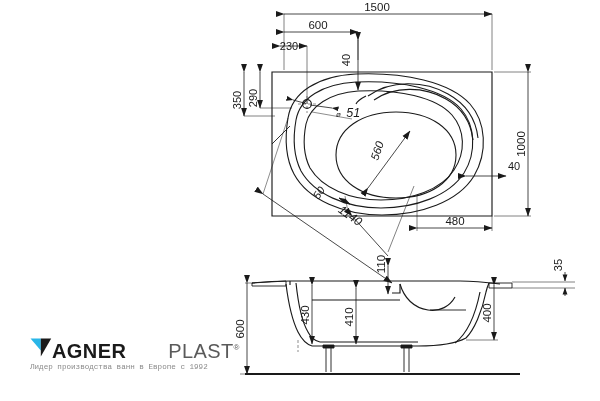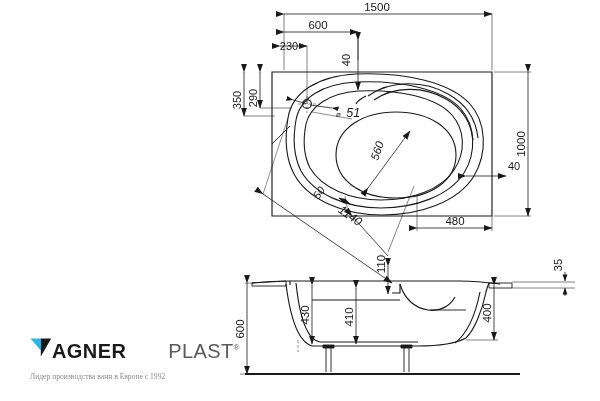--- a/index.html
+++ b/index.html
@@ -14,23 +14,23 @@
   .logo-text{
     position:absolute;left:22px;top:0px;
     font-family:"Liberation Sans", sans-serif;
     font-size:20px;letter-spacing:0.4px;white-space:nowrap;
     line-height:24px;
   }
   .logo-bold{font-weight:bold;color:#1a1a1a;margin-top:8px;}
   .logo-light{font-weight:normal;color:#5a5a5a;margin-left:42px;}
   .logo-reg{font-size:8px;vertical-align:super;color:#5a5a5a;font-weight:normal;}
   .tagline{
-    position:absolute;left:0px;top:36px;
+    position:absolute;left:0px;top:27px;
     font-size:7.6px;color:#8a8a8a;white-space:nowrap;
-    font-family:Liberation Serif, serif;
+    font-family:Liberation Mono, monospace;
   }
 </style>
 </head>
 <body>
 
 <div id="root">
 
   <svg class="drawing" viewBox="0 0 600 401">
     <defs>
       <marker id="ar" markerWidth="9" markerHeight="7" refX="8.5" refY="3.5" orient="auto" markerUnits="userSpaceOnUse">

